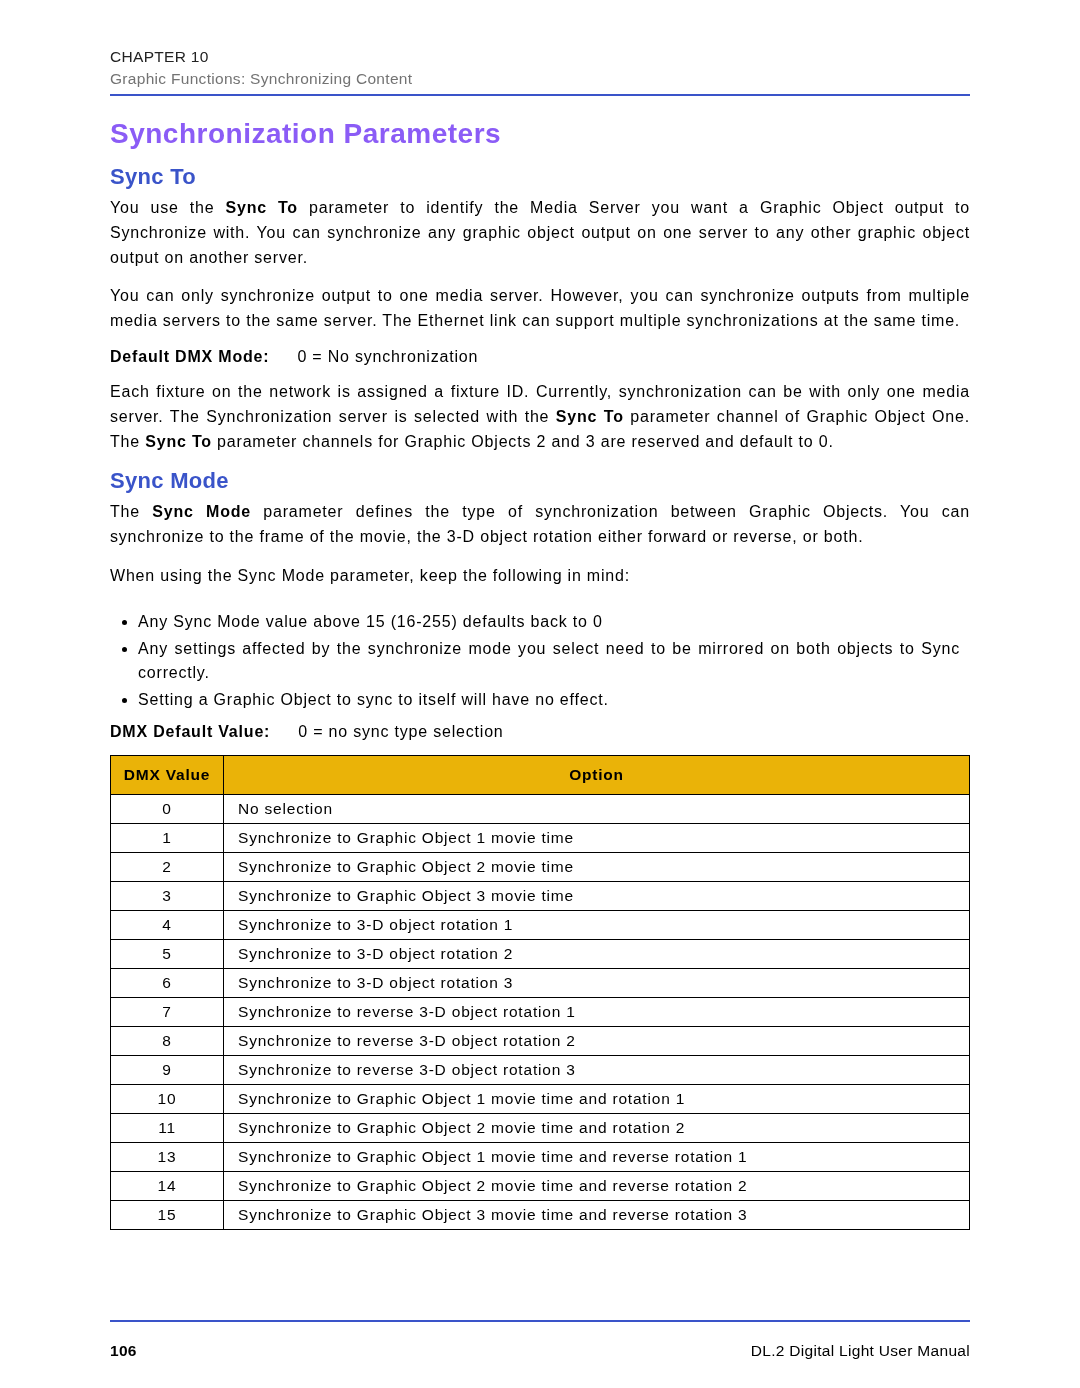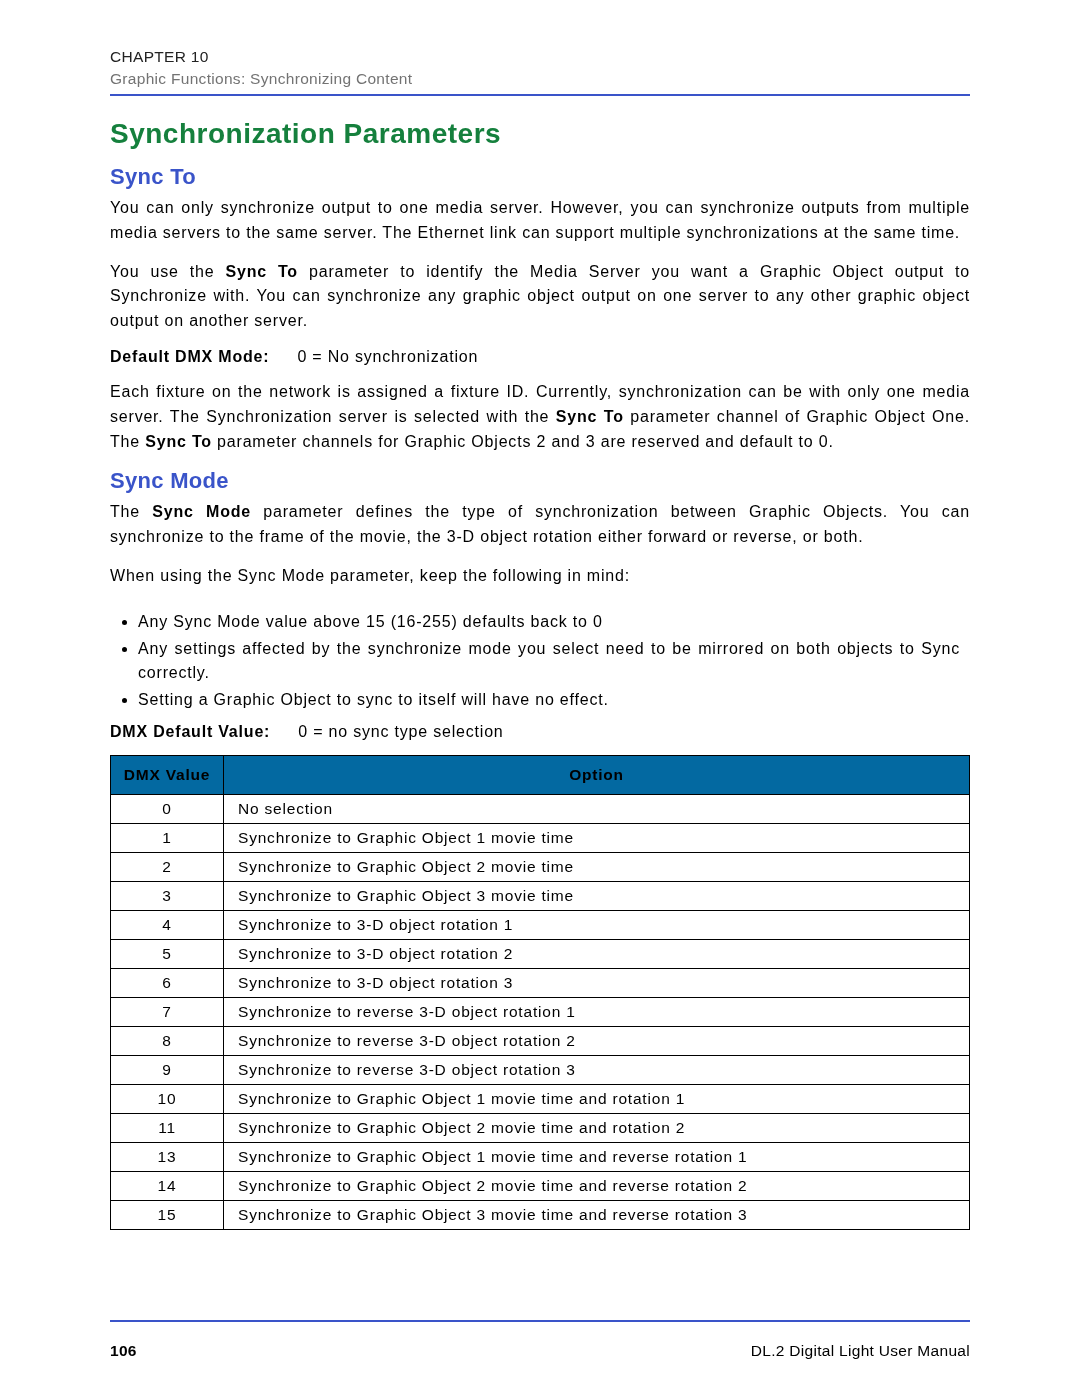--- a/index.html
+++ b/index.html
@@ -14,21 +14,21 @@
     min-height: 1388px;
     padding: 48px 110px 40px 110px;
     position: relative;
   }
   .hdr { font-size: 15.5px; letter-spacing: .3px; }
   .hdr-top { color: #222; margin-bottom: 4px; }
   .hdr-sub { color: #737373; margin-bottom: 6px; }
   .hdr-rule { border: 0; border-top: 2px solid #3a54c9; margin: 0 0 22px 0; }
   .h1 {
     font-family: "Trebuchet MS", "Comic Sans MS", Arial, sans-serif;
-    color: #15803d;
+    color: #8b5cf6;
     font-weight: 700;
     font-size: 28px;
     margin: 18px 0 10px 0;
     letter-spacing: .5px;
   }
   .h2 {
     font-family: "Trebuchet MS", "Comic Sans MS", Arial, sans-serif;
     color: #3a54c9;
     font-weight: 700;
     font-size: 22px;
@@ -54,21 +54,21 @@
     text-align: justify;
   }
   table.dmx {
     width: 100%;
     border-collapse: collapse;
     margin-top: 8px;
     font-size: 15.5px;
     letter-spacing: .8px;
   }
   table.dmx th {
-    background: #0369a1;
+    background: #eab308;
     font-weight: 700;
     padding: 10px 8px;
     border: 1px solid #000;
     text-align: center;
   }
   table.dmx td {
     border: 1px solid #000;
     padding: 5px 8px 5px 14px;
   }
   table.dmx td:first-child, table.dmx th:first-child {
@@ -93,25 +93,25 @@
 
 <div class="page">
   <div class="hdr hdr-top">CHAPTER 10</div>
   <div class="hdr hdr-sub">Graphic Functions: Synchronizing Content</div>
   <hr class="hdr-rule">
 
   <div class="h1">Synchronization Parameters</div>
 
   <div class="h2">Sync To</div>
 
-  <div class="para">You can only synchronize output to one media server. However, you can synchronize outputs from multiple media servers to the same server. The Ethernet link can support multiple synchronizations at the same time.</div>
-
   <div class="para">
     <span>You use the </span><b>Sync To</b><span> parameter to identify the Media Server you want a Graphic Object output to Synchronize with. You can synchronize any graphic object output on one server to any other graphic object output on another server.</span>
   </div>
+
+  <div class="para">You can only synchronize output to one media server. However, you can synchronize outputs from multiple media servers to the same server. The Ethernet link can support multiple synchronizations at the same time.</div>
 
   <div class="default-line">
     <b>Default DMX Mode:</b>
     <span>0 = No synchronization</span>
   </div>
 
   <div class="para">
     <span>Each fixture on the network is assigned a fixture ID. Currently, synchronization can be with only one media server. The Synchronization server is selected with the </span><b>Sync To</b><span> parameter channel of Graphic Object One. The </span><b>Sync To</b><span> parameter channels for Graphic Objects 2 and 3 are reserved and default to 0.</span>
   </div>
 

